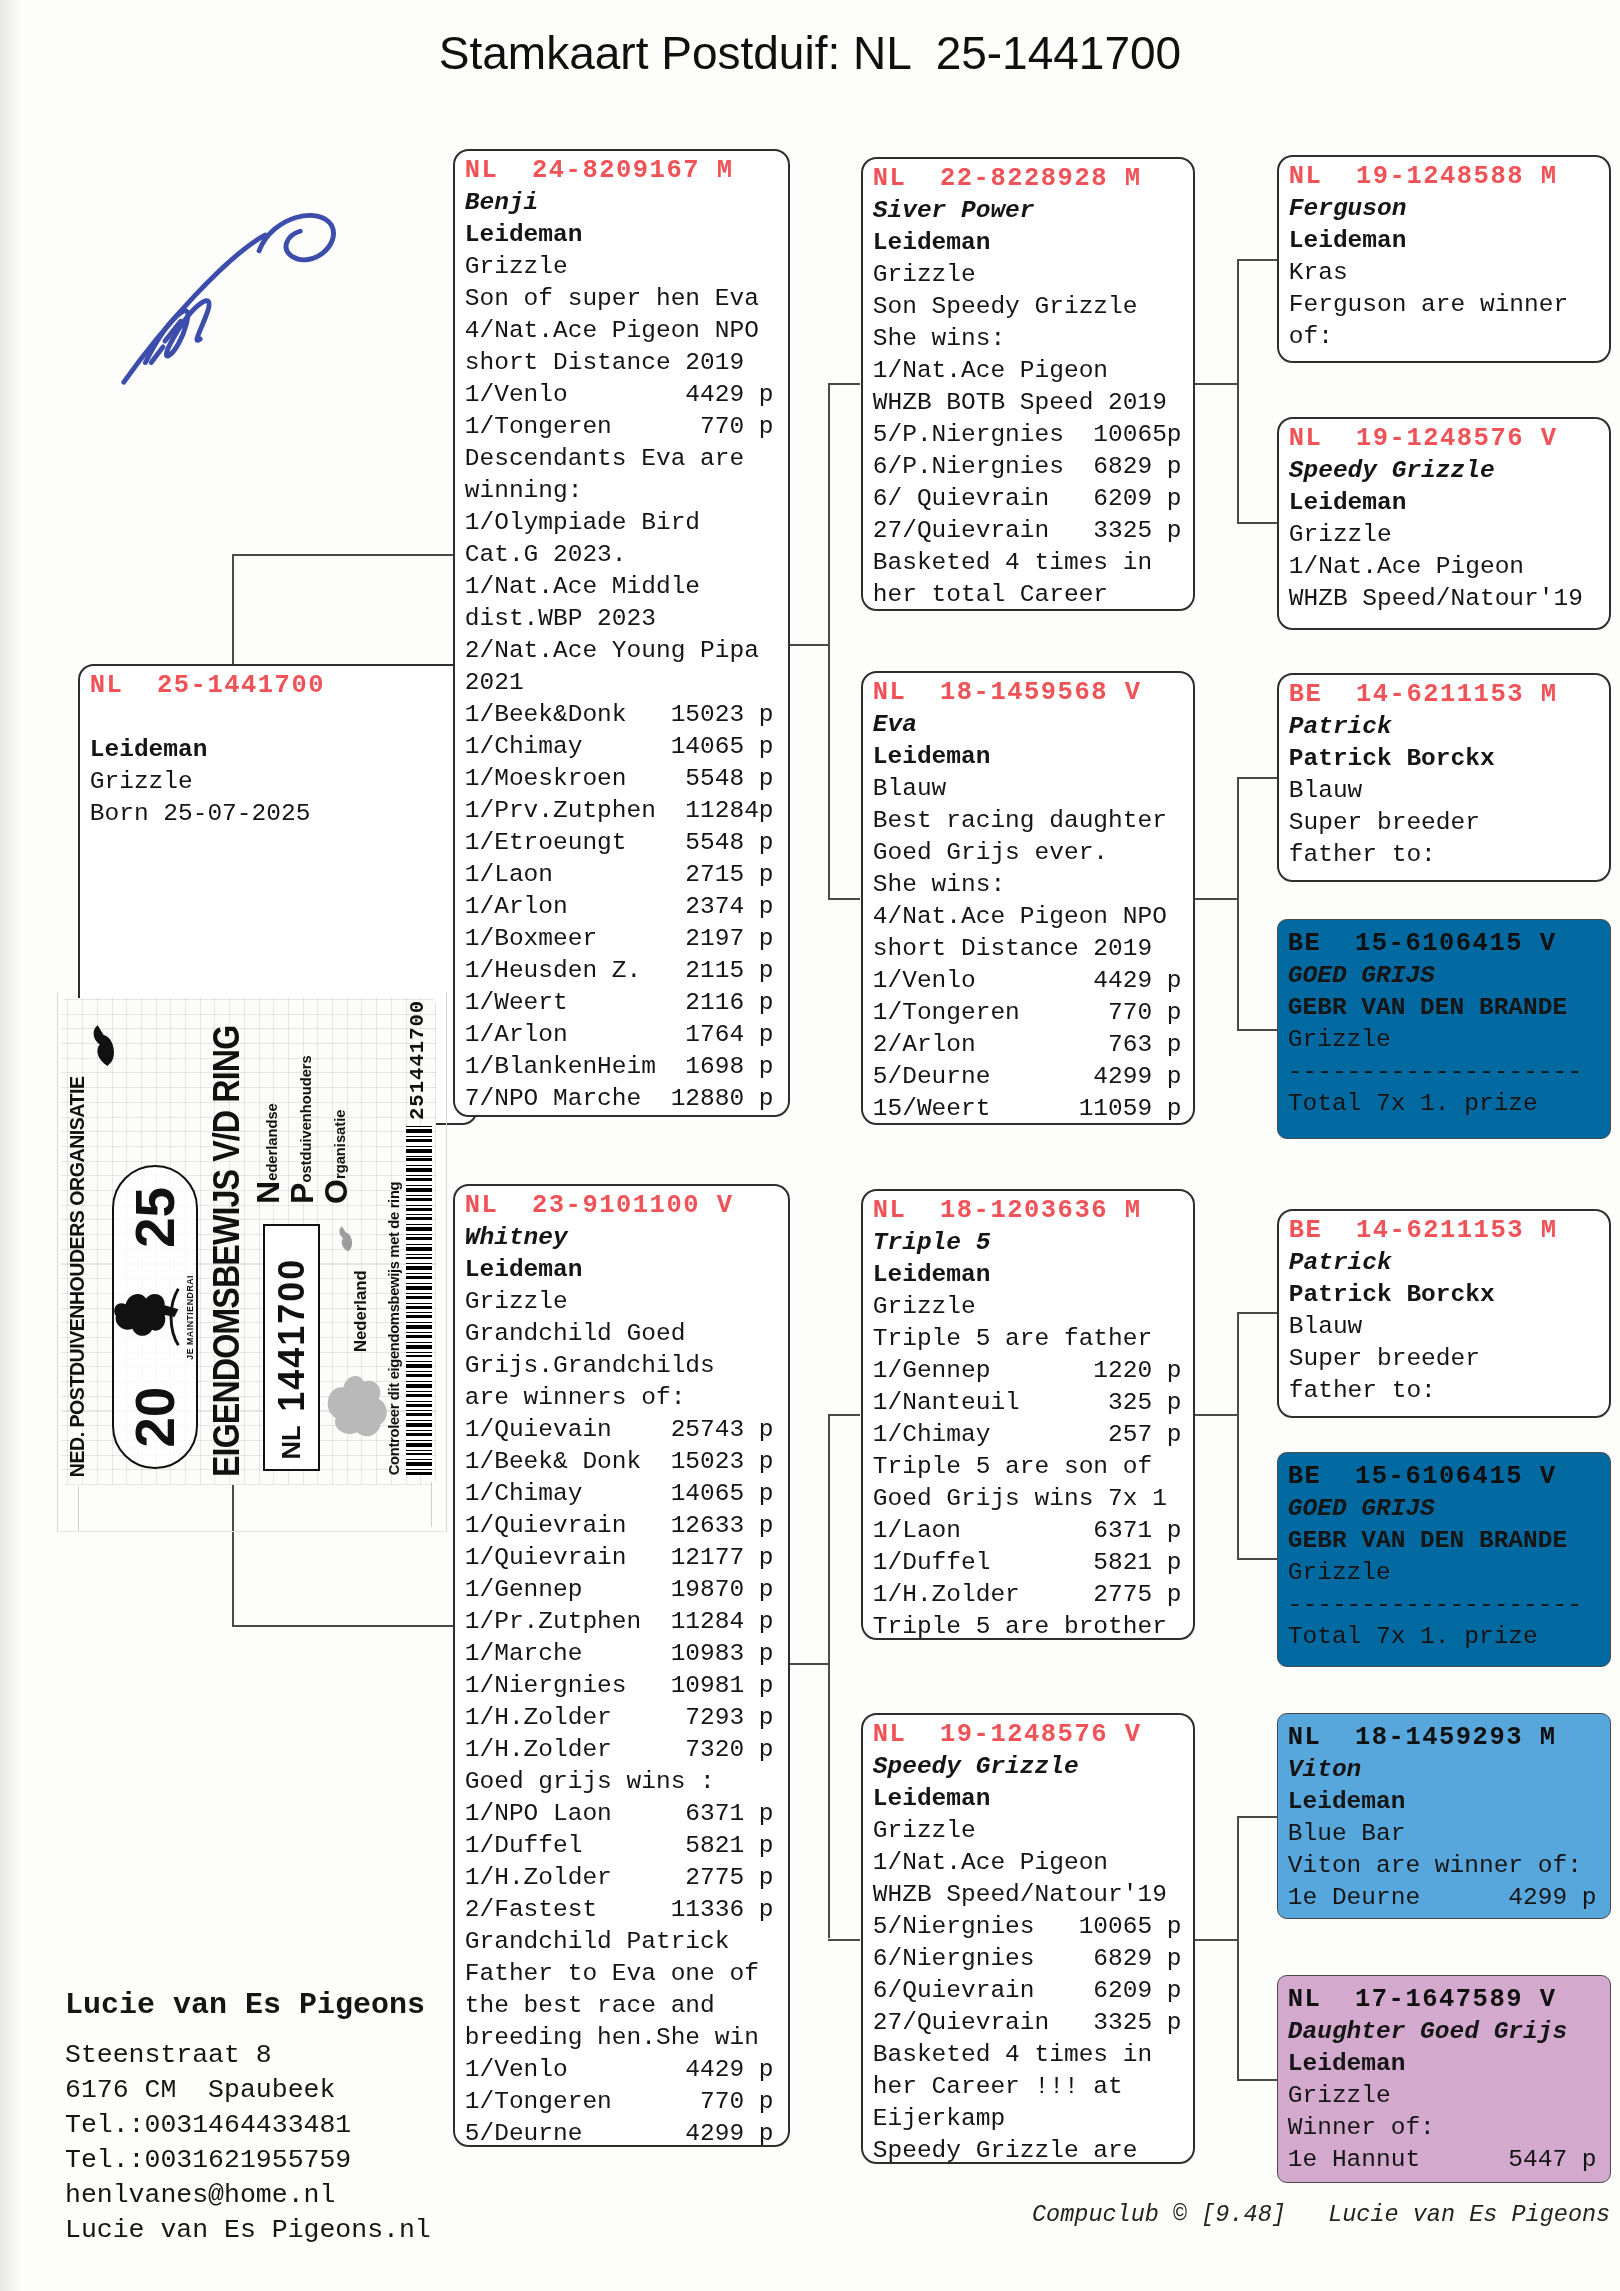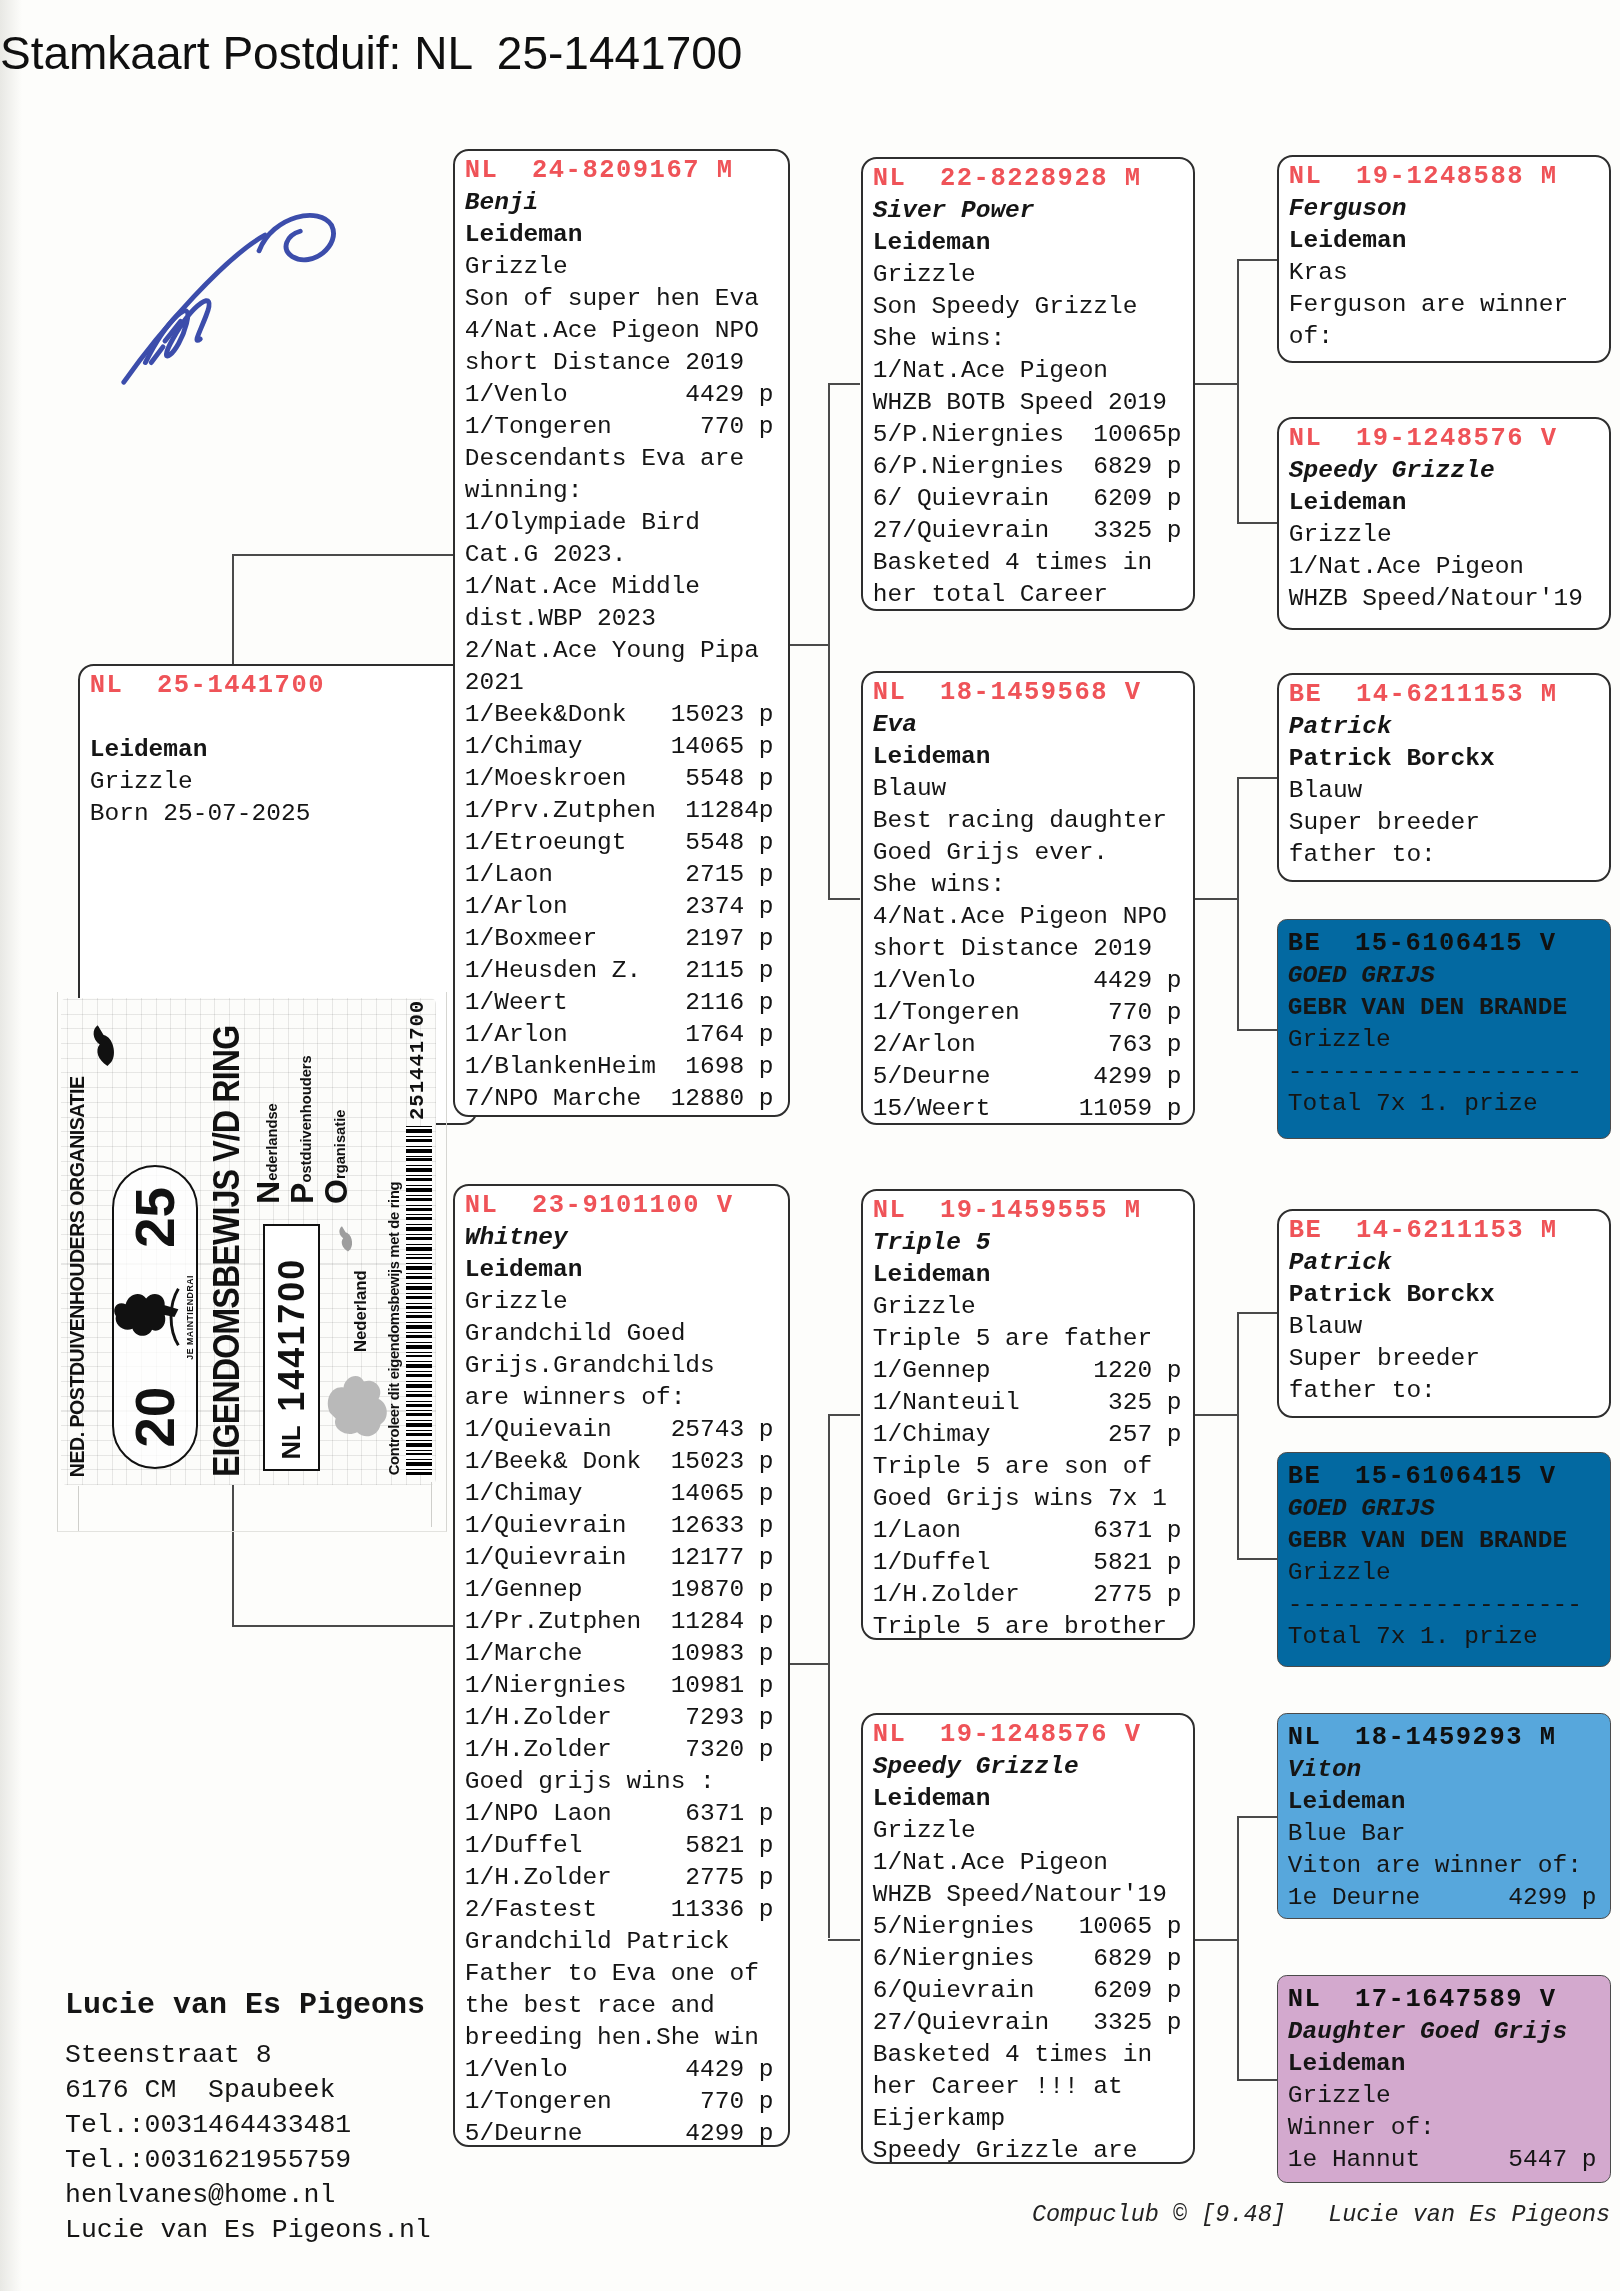--- a/index.html
+++ b/index.html
@@ -11,21 +11,21 @@
     color:#151515;
     overflow:hidden;
   }
   body::before{
     content:"";position:absolute;left:0;top:0;bottom:0;width:21.6px;
     background:linear-gradient(90deg,#e8e8e4,rgba(255,255,255,0));
     pointer-events:none;
   }
   .page-title{
     position:absolute;top:25.5px;left:0;right:0;
-    text-align:left;
+    text-align:center;
     font-family:"Liberation Sans","DejaVu Sans",sans-serif;
     font-size:46px;font-weight:500;letter-spacing:0;
     white-space:pre;color:#101010;
   }
   
   .box{
     position:absolute;box-sizing:border-box;
     background:#fff;border:2px solid #2e2e2e;border-radius:15.7px;
     padding:3.9px 9.8px 0 9.8px;
     font-size:24.5px;line-height:32px;
@@ -264,21 +264,21 @@
     <div class="bl">4/Nat.Ace Pigeon NPO</div>
     <div class="bl">short Distance 2019</div>
     <div class="bl">1/Venlo        4429 p</div>
     <div class="bl">1/Tongeren      770 p</div>
     <div class="bl">2/Arlon         763 p</div>
     <div class="bl">5/Deurne       4299 p</div>
     <div class="bl">15/Weert      11059 p</div>
   </div>
 
 <div class="box" style="left:861px;top:1189px;width:334px;height:451px;">
-    <div class="bl ring">NL  19-1459555 M</div>
+    <div class="bl ring">NL  18-1203636 M</div>
     <div class="bl name">Triple 5</div>
     <div class="bl loft">Leideman</div>
     <div class="bl">Grizzle</div>
     <div class="bl">Triple 5 are father</div>
     <div class="bl">1/Gennep       1220 p</div>
     <div class="bl">1/Nanteuil      325 p</div>
     <div class="bl">1/Chimay        257 p</div>
     <div class="bl">Triple 5 are son of</div>
     <div class="bl">Goed Grijs wins 7x 1</div>
     <div class="bl">1/Laon         6371 p</div>

